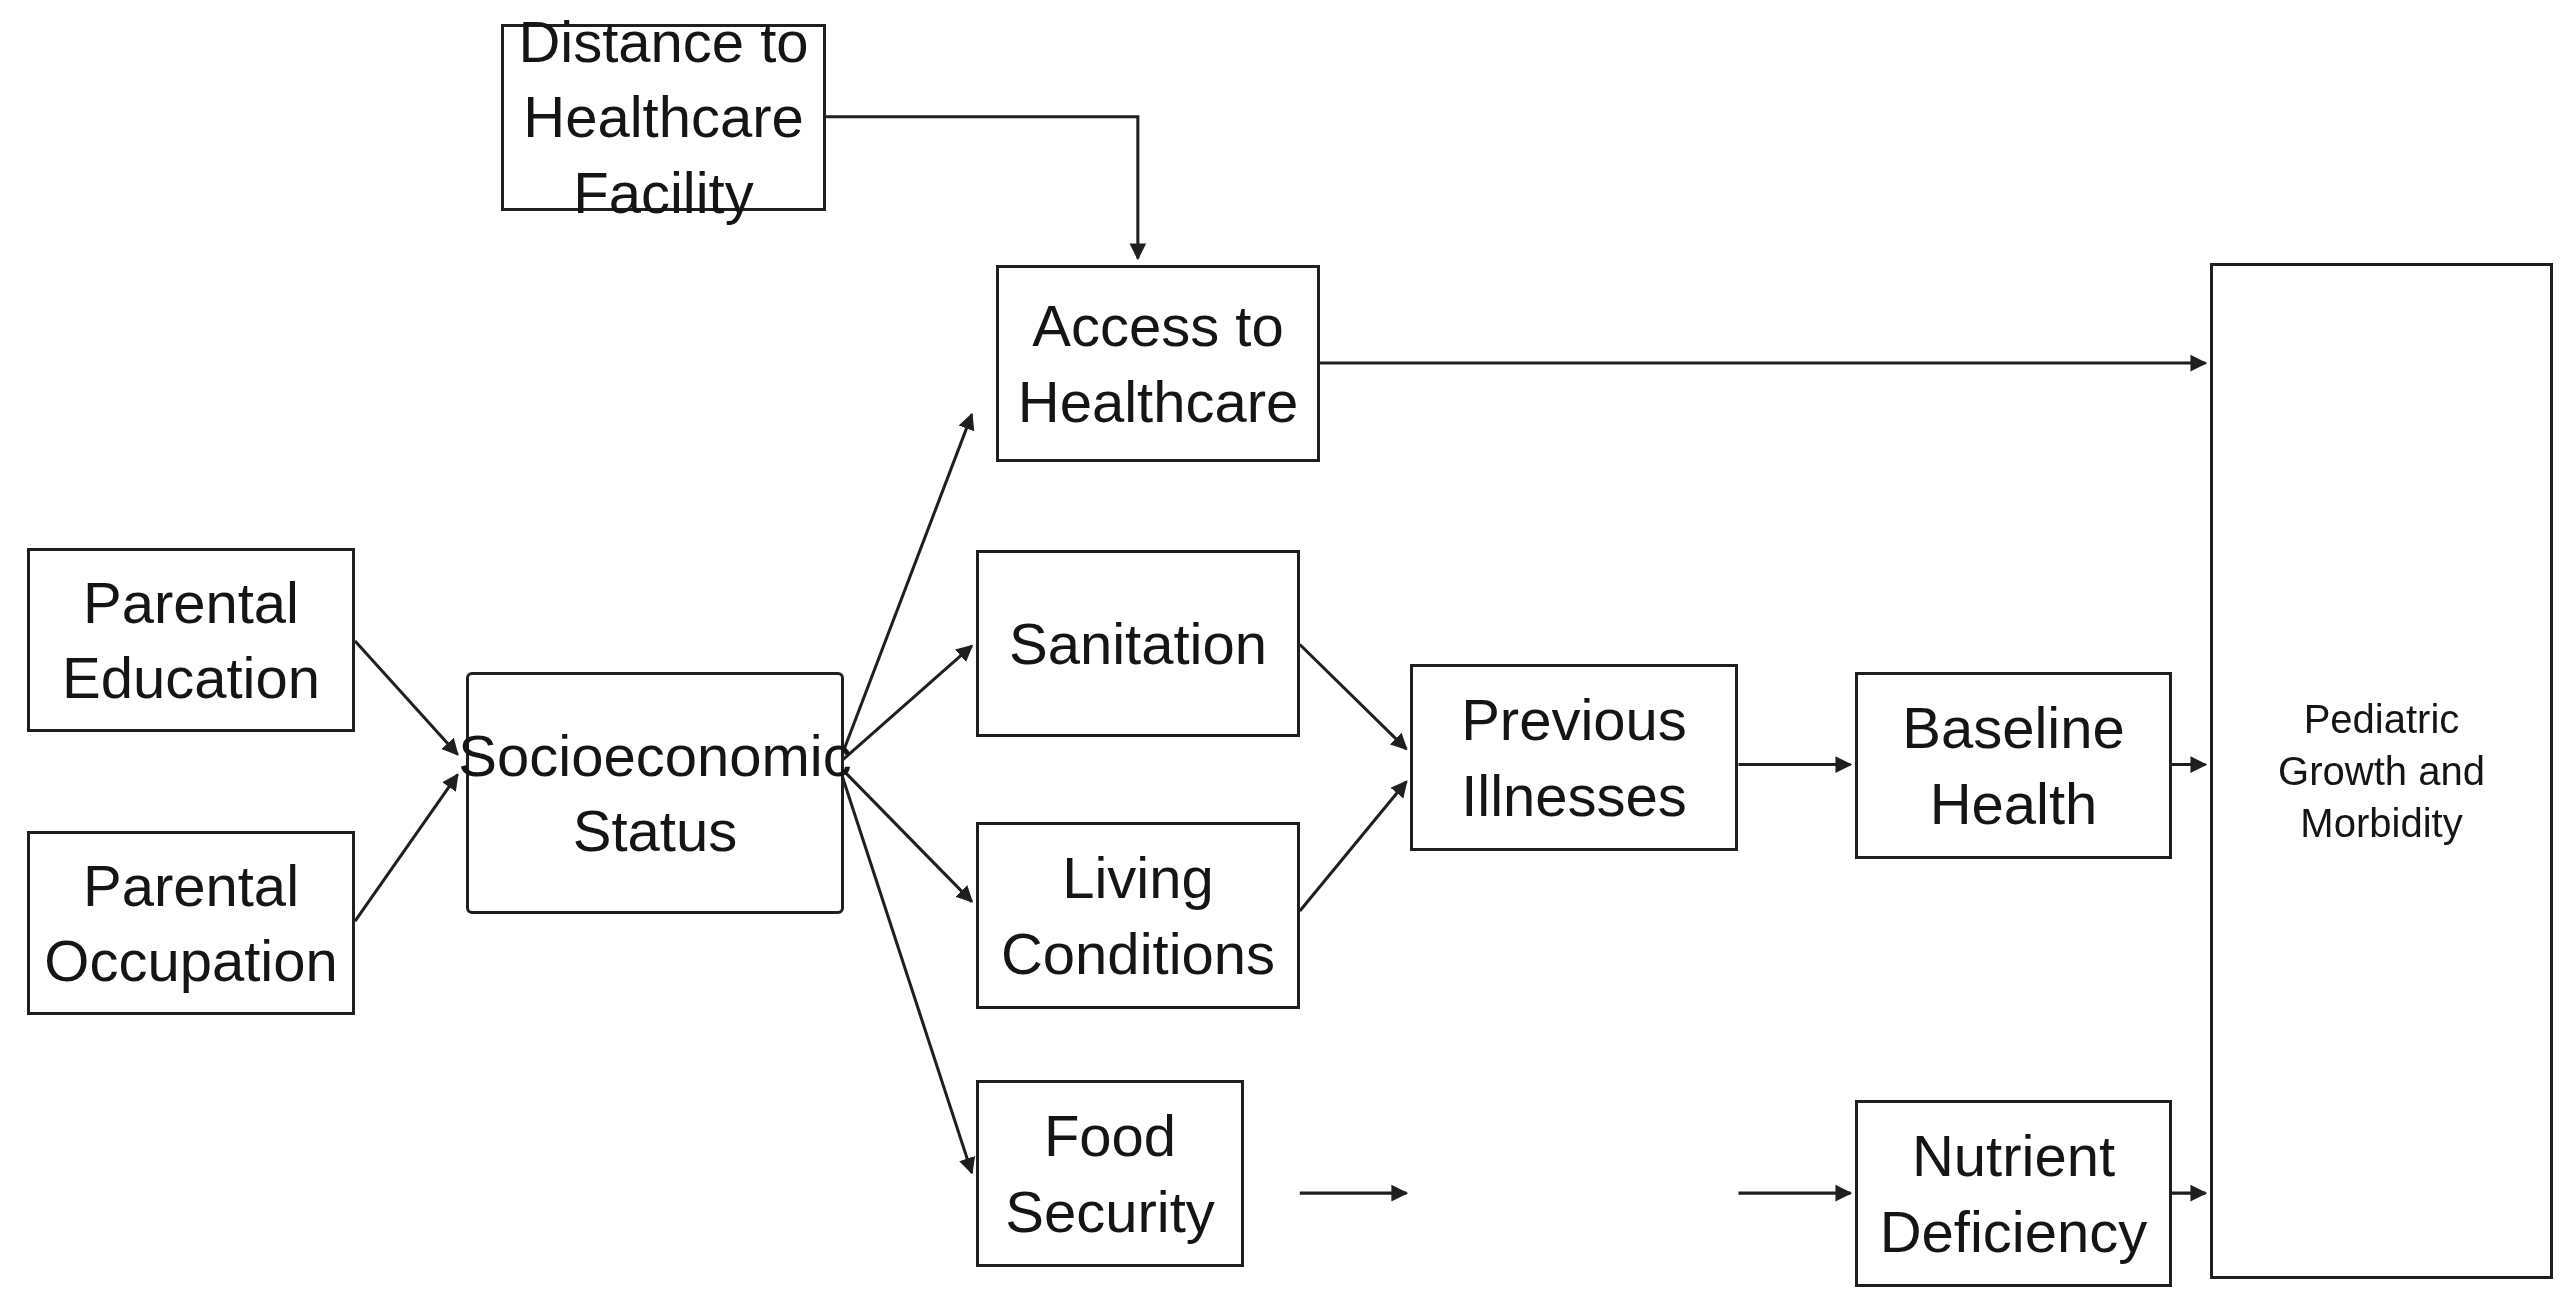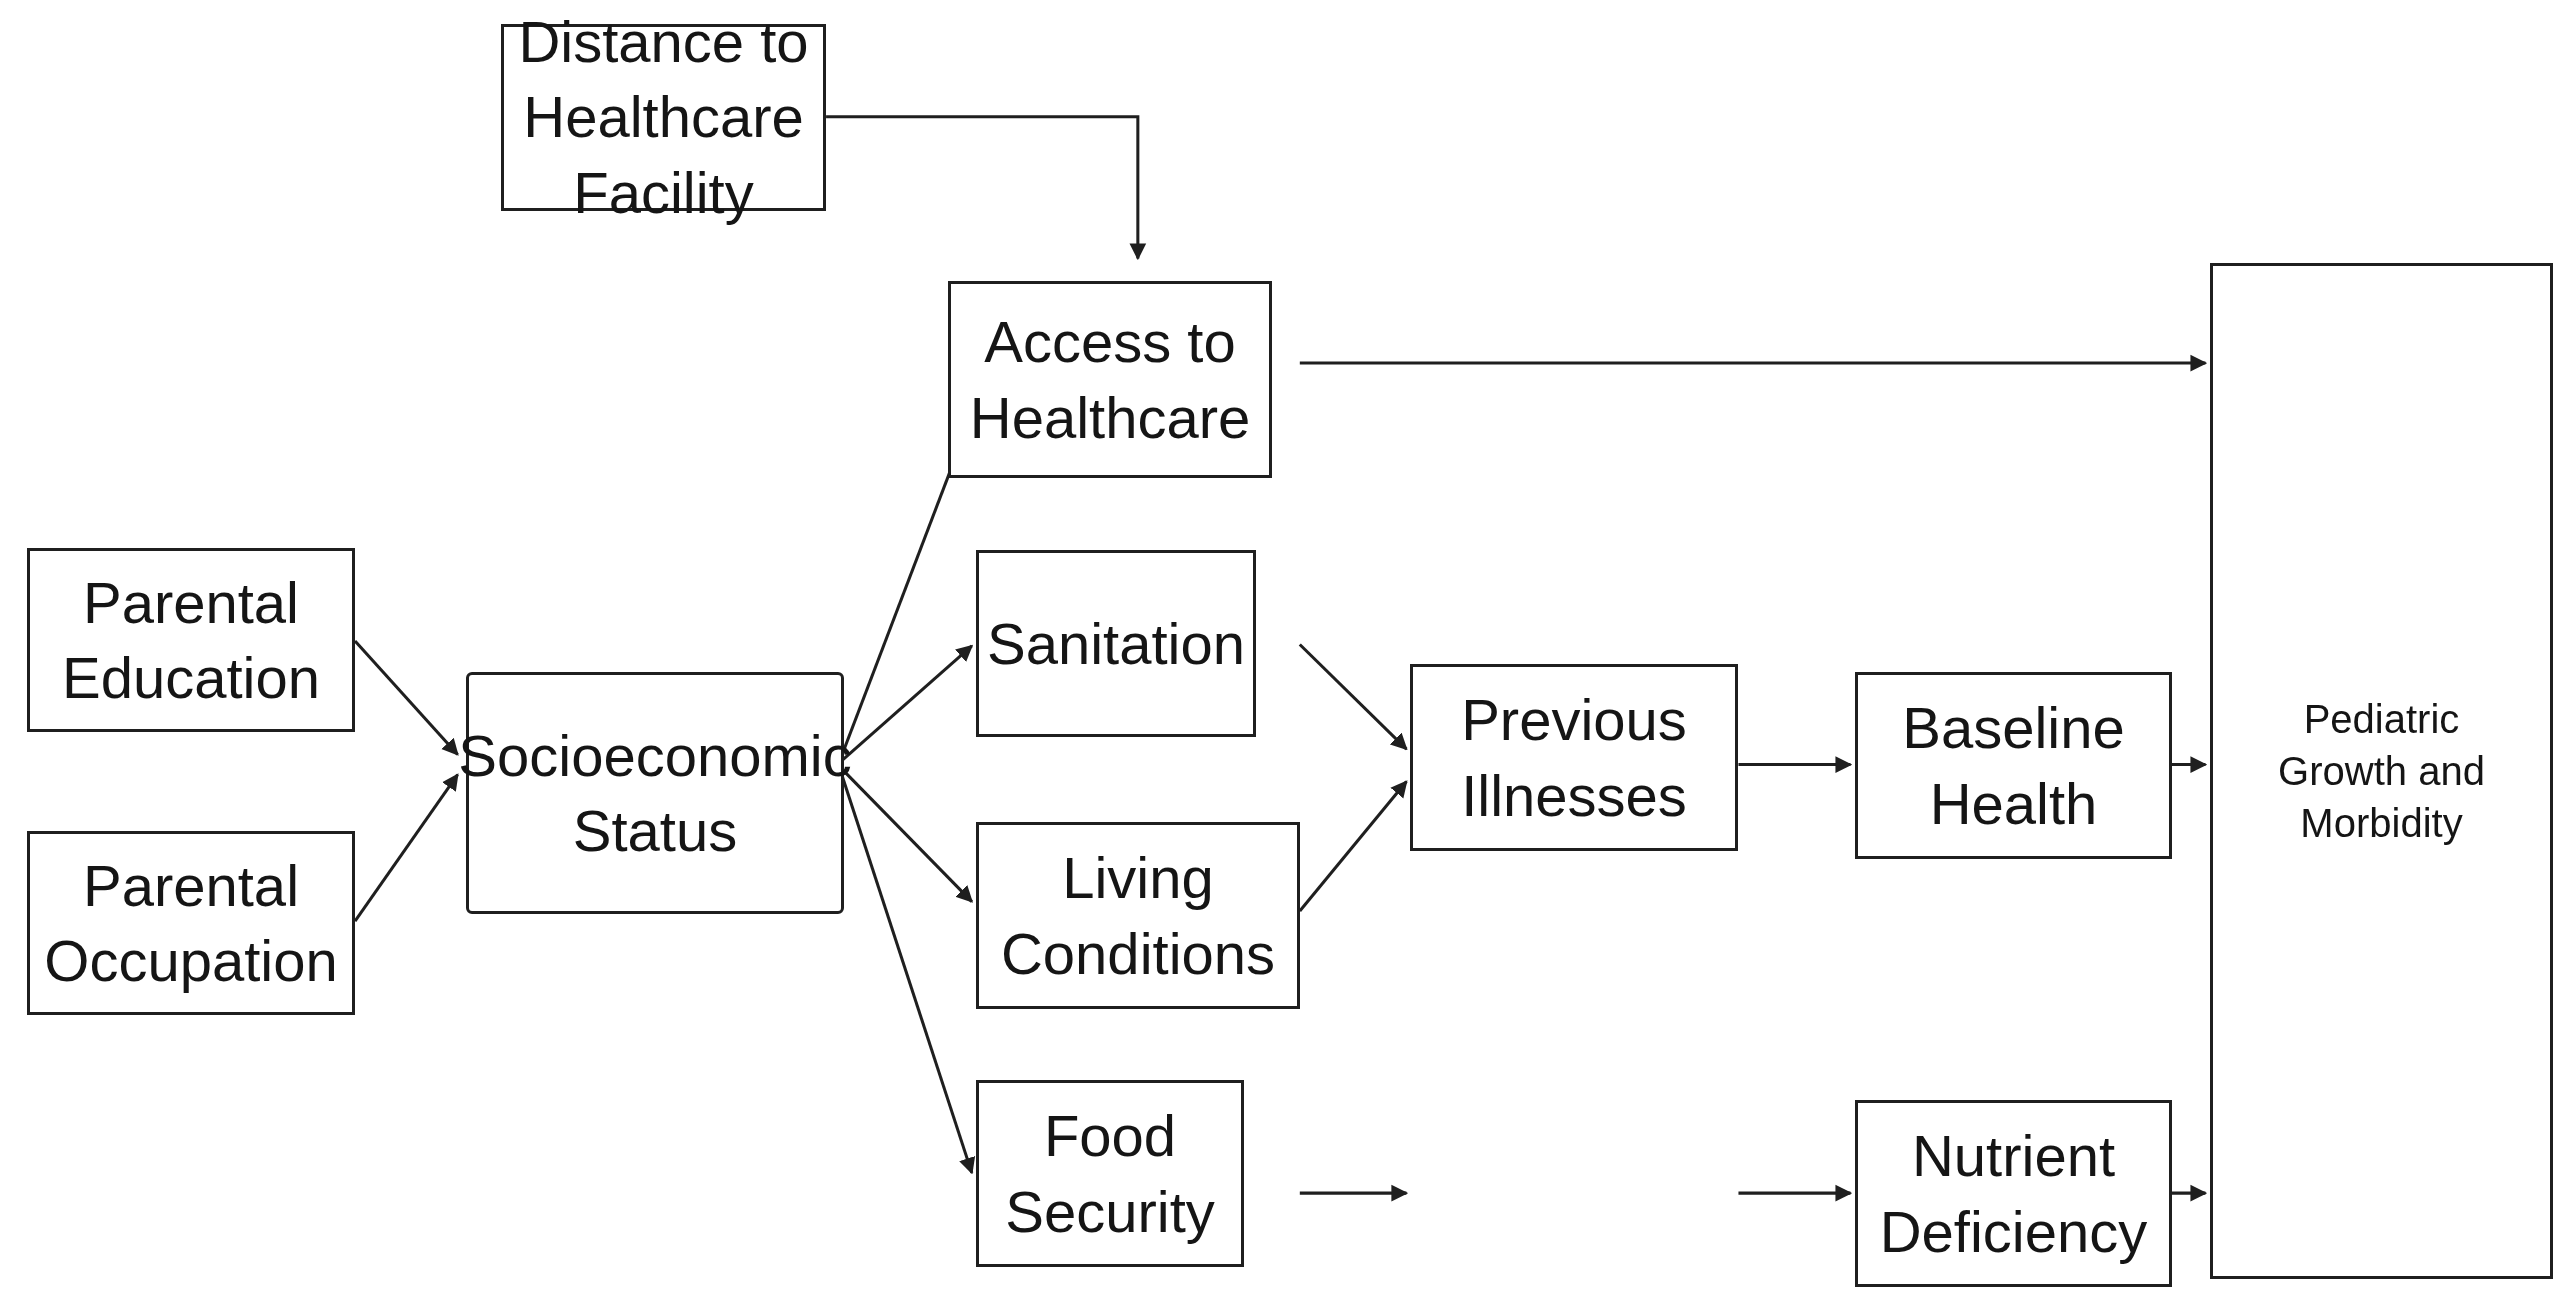--- a/index.html
+++ b/index.html
@@ -76,41 +76,41 @@
     <path class="edge" d="M 2576 1768 L 2742 1768" marker-end="url(#arrowhead)"></path>
     <path class="edge" d="M 3218 1768 L 3268 1768" marker-end="url(#arrowhead)"></path>
   </svg>
 
   <div class="node" style="left:501px; top:23.6px; width:325px; height:187px;">
     <span class="node-label">Distance to
 Healthcare
 Facility</span>
   </div>
 
-  <div class="node" style="left:948px; top:265px; width:324px; height:197px;margin-top:16px;">
+  <div class="node" style="left:996px; top:265px; width:324px; height:197px;">
     <span class="node-label">Access to
 Healthcare</span>
   </div>
 
   <div class="node" style="left:27px; top:548px; width:328px; height:184px;">
     <span class="node-label">Parental
 Education</span>
   </div>
 
   <div class="node" style="left:27px; top:831px; width:328px; height:184px;">
     <span class="node-label">Parental
 Occupation</span>
   </div>
 
   <div class="node" style="left:466px; top:672px; width:378px; height:242px;border-radius:6px;">
     <span class="node-label">Socioeconomic
 Status</span>
   </div>
 
-  <div class="node" style="left:976px; top:550px; width:280px; height:187px;">
+  <div class="node" style="left:976px; top:550px; width:324px; height:187px;">
     <span class="node-label">Sanitation</span>
   </div>
 
   <div class="node" style="left:976px; top:822px; width:324px; height:187px;">
     <span class="node-label">Living
 Conditions</span>
   </div>
 
   <div class="node" style="left:1410px; top:664px; width:328px; height:187px;">
     <span class="node-label">Previous

